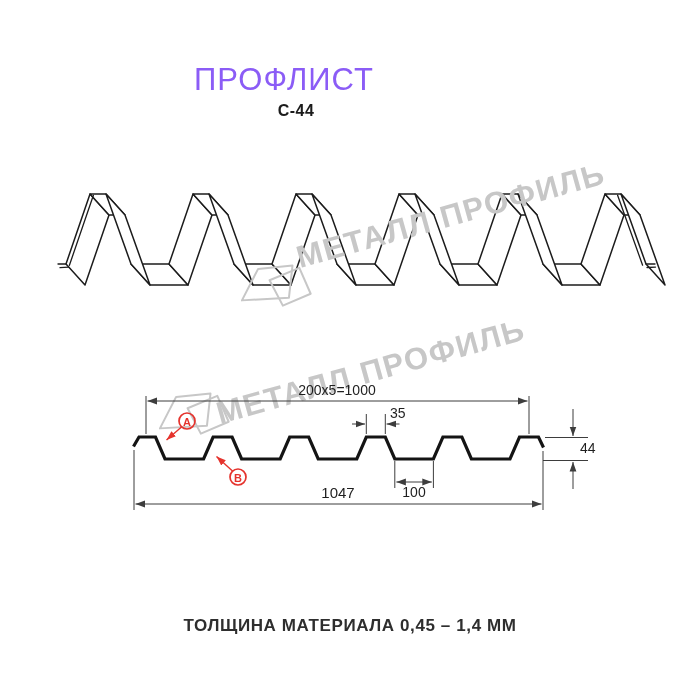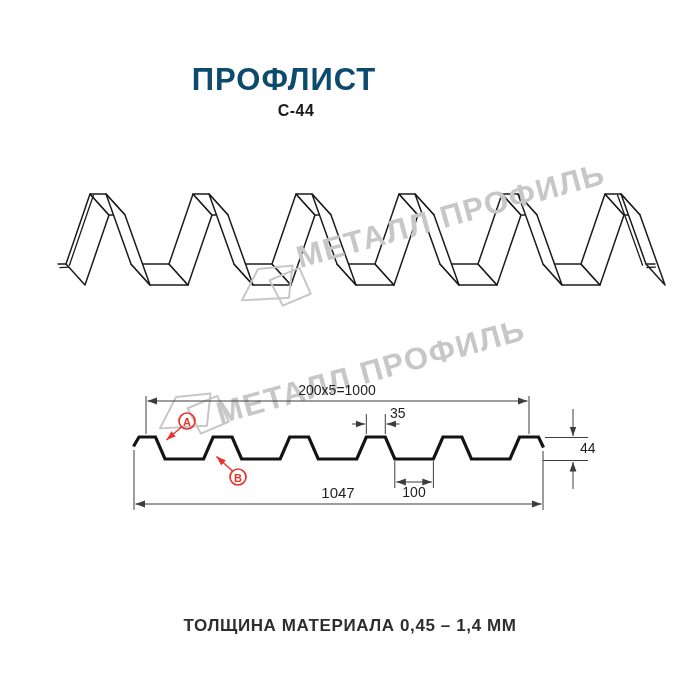--- a/index.html
+++ b/index.html
@@ -3,21 +3,21 @@
 <meta charset="utf-8">
 <style>
   html,body{margin:0;padding:0;}
   body{
     width:700px;height:700px;background:#ffffff;position:relative;overflow:hidden;
     font-family:"Liberation Sans",sans-serif;
   }
   .stage{position:absolute;left:0;top:0;width:700px;height:700px;}
   .title{
     position:absolute;left:0;top:62px;width:568px;text-align:center;
-    font-size:31px;font-weight:700;letter-spacing:1px;color:#0c4a6e;
+    font-size:31px;font-weight:400;letter-spacing:1px;color:#8b5cf6;
   }
   .sub{
     position:absolute;left:0;top:102px;width:592px;text-align:center;
     font-size:16px;font-weight:700;letter-spacing:.5px;color:#1b1b1b;
   }
   .footer{
     position:absolute;left:0;top:616px;width:700px;text-align:center;
     font-size:17px;font-weight:700;letter-spacing:.6px;color:#2e2e2e;
   }
   svg{position:absolute;left:0;top:0;}

